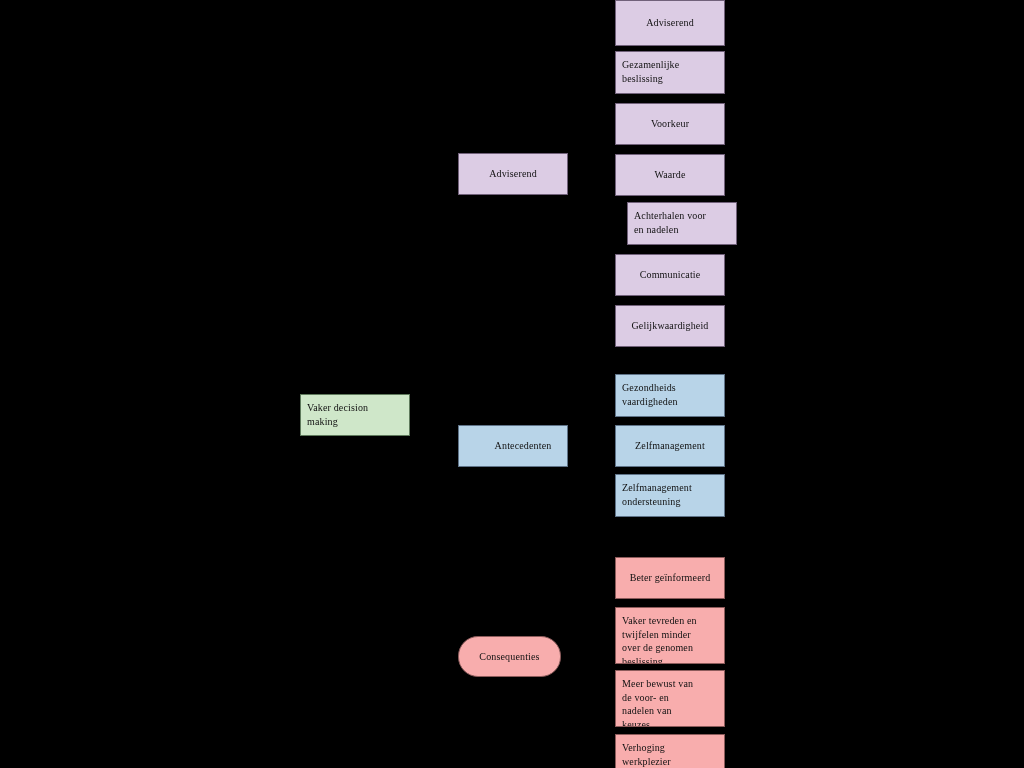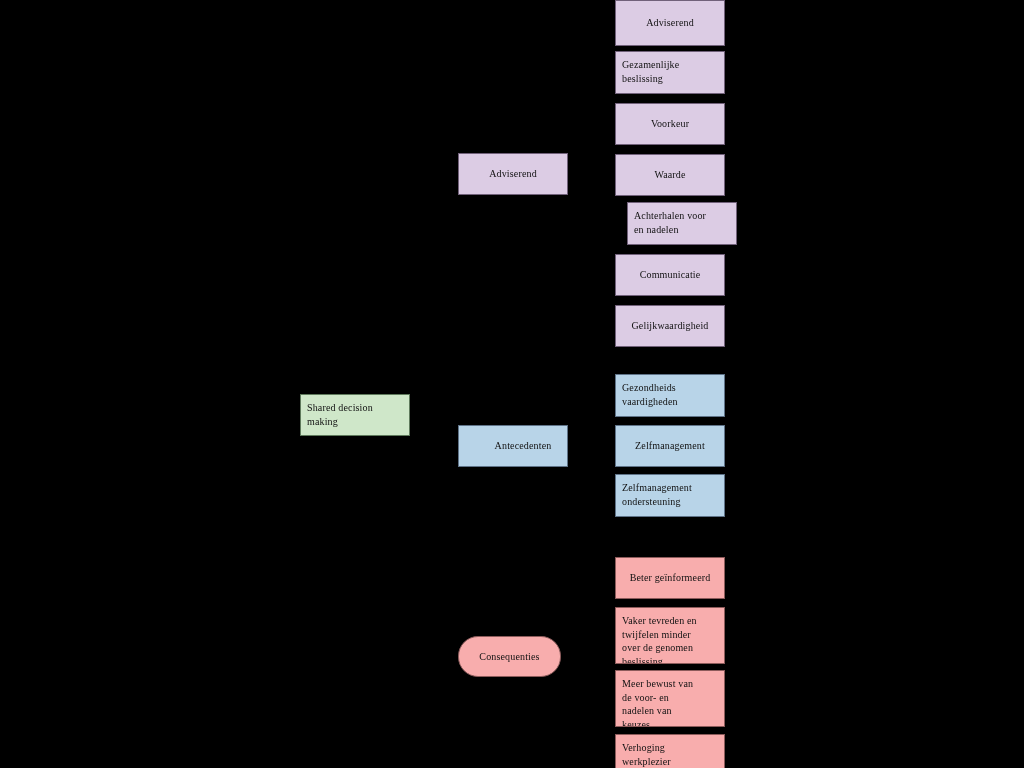--- a/index.html
+++ b/index.html
@@ -77,21 +77,21 @@
     background: #F8ADAD;
     border-color: #8c5b5b;
     margin-top: 11px;
   }
 </style>
 </head>
 <body>
 
 <div id="diagram-canvas">
     <div class="node tl root-node" style="left: 300px; top: 394px; width: 110px; height: 42px;">
-      <span class="node-label">Shared decision
+      <span class="node-label">Vaker decision
 making</span>
     </div>
     <div class="node center branch-attributen" style="left: 458px; top: 153px; width: 110px; height: 42px;">
       <span class="node-label">Adviserend</span>
     </div>
     <div class="node center leaf-attributen" style="left: 615px; top: 0px; width: 110px; height: 46px;">
       <span class="node-label">Adviserend</span>
     </div>
     <div class="node tl leaf-attributen" style="left: 615px; top: 51px; width: 110px; height: 43px;">
       <span class="node-label">Gezamenlijke

